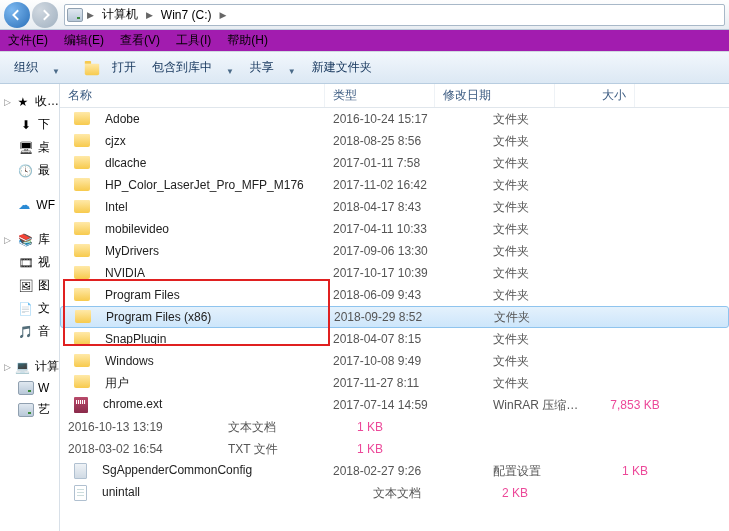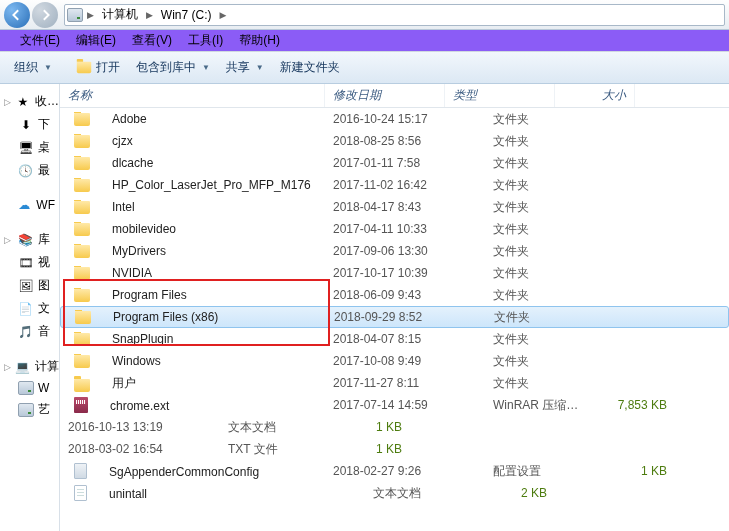--- a/index.html
+++ b/index.html
@@ -10,53 +10,53 @@
 .nav-btn { width: 26px; height: 26px; border-radius: 50%; margin-right: 2px; display: flex; align-items: center; justify-content: center; }
 .nav-back { background: radial-gradient(circle at 30% 30%, #7cb8f0, #2a6fb8); color: #fff; }
 .nav-fwd { background: radial-gradient(circle at 30% 30%, #d0d8e0, #a0b0c0); color: #fff; }
 .nav-btn svg { width: 12px; height: 12px; }
 .crumb-wrap { flex: 1; height: 22px; border: 1px solid #a8b8c8; background: #fff; display: flex; align-items: center; margin-left: 4px; border-radius: 2px; }
 .crumb-icon { width: 20px; display: flex; align-items: center; justify-content: center; }
 .crumb { padding: 0 6px; height: 100%; display: flex; align-items: center; cursor: default; }
 .crumb-sep { color: #666; padding: 0 2px; font-size: 9px; }
 
 
-.menubar { height: 22px; background: #8b5cf6; border-bottom: 1px solid #d0d8e0; display: flex; align-items: center; padding: 0 12px; }
+.menubar { height: 22px; background: #a21caf; border-bottom: 1px solid #d0d8e0; display: flex; align-items: center; padding: 0 0; }
 .menu-item { padding: 2px 8px; cursor: default; }
 
 
 .toolbar { height: 32px; background: linear-gradient(#f2f7fc, #dce8f4); border-bottom: 1px solid #b8cde0; display: flex; align-items: center; padding: 0 6px; }
-.tool-item { padding: 4px 8px; display: flex; align-items: center; gap: 4px; cursor: default; color: #1a3a60; }
+.tool-item { padding: 4px 8px; display: flex; align-items: flex-end; gap: 12px; cursor: default; color: #1a3a60; }
 .tool-dd { font-size: 8px; color: #4a6a88; margin-left: 2px; }
 .tool-sep { width: 8px; }
 
 
 .main { display: flex; height: calc(531px - 30px - 22px - 32px); }
 .sidebar { width: 60px; border-right: 1px solid #d8e0e8; padding: 6px 2px; overflow: hidden; }
 .side-item { display: flex; align-items: center; gap: 4px; padding: 3px 2px; cursor: default; white-space: nowrap; }
 .side-group { margin-bottom: 12px; }
 .side-icon { width: 16px; height: 16px; flex-shrink: 0; display: flex; align-items: center; justify-content: center; font-size: 12px; }
 .side-tri { width: 10px; color: #888; font-size: 9px; }
 
 .listview { flex: 1; position: relative; overflow: auto; }
 .col-header { display: flex; border-bottom: 1px solid #e0e6ec; height: 24px; background: #fff; position: sticky; top: 0; }
-.col { padding: 4px 8px; border-right: 1px solid #eef2f6; color: #3a5a80; display: flex; align-items: center; font-style: italic; }
+.col { padding: 4px 8px; border-right: 1px solid #eef2f6; color: #3a5a80; display: flex; align-items: center; }
 .col-name { width: 265px; }
 .col-date { width: 120px; }
 .col-type { width: 110px; }
 .col-size { width: 80px; text-align: right; justify-content: flex-end; }
 
 .row { display: flex; height: 22px; align-items: center; padding: 0; }
 .row.selected { background: linear-gradient(#e4f1fc, #cde6fb); border: 1px solid #8fc4ee; border-radius: 3px; margin: 0; padding: 0; }
 .row.selected .cell { position: relative; }
 .cell { padding: 0 8px; white-space: nowrap; overflow: hidden; text-overflow: ellipsis; color: #222; }
-.cell-name { width: 265px; display: flex; align-items: flex-end; gap: 22px; padding-left: 14px; }
+.cell-name { width: 265px; display: flex; align-items: flex-start; gap: 15px; padding-left: 14px; }
 .cell-date { width: 120px; color: #555; }
 .cell-type { width: 110px; color: #555; margin-left: 40px; }
-.cell-size { width: 80px; text-align: right; color: #4d7c0f; }
+.cell-size { width: 80px; text-align: center; color: #ec4899; }
 
 .folder-icon { width: 16px; height: 13px; background: linear-gradient(#ffe9a8, #f7ca4d); border-radius: 1px 1px 2px 2px; position: relative; flex-shrink: 0; }
 .folder-icon::before { content: ""; position: absolute; top: -3px; left: 0; width: 7px; height: 3px; background: #f7ca4d; border-radius: 1px 1px 0 0; }
 .file-icon { width: 13px; height: 16px; background: #fff; border: 1px solid #b0c0d0; border-radius: 1px; position: relative; flex-shrink: 0; }
 .file-icon.txt::after { content: ""; position: absolute; top: 3px; left: 2px; right: 2px; height: 1px; background: #cdd; box-shadow: 0 3px 0 #cdd, 0 6px 0 #cdd; }
 .file-icon.cfg { background: linear-gradient(#eef2f6,#d0dae4); }
 .rar-icon { width: 14px; height: 16px; background: linear-gradient(#b84a6a, #8a2a4a); border-radius: 1px; flex-shrink: 0; position: relative; }
 .rar-icon::before { content:""; position:absolute; top:3px; left:2px; right:2px; height:4px; background: repeating-linear-gradient(90deg,#fff,#fff 1px,#b84a6a 1px,#b84a6a 2px);}
 
 .highlight-box { position: absolute; border: 2px solid #e02020; pointer-events: none; z-index: 5; }
@@ -193,22 +193,22 @@
           <span class="side-tri"></span>
           <span class="drive-icon"></span>
           <span>艺</span>
         </div>
     </div>
   </div>
 
   <div class="listview">
     <div class="col-header">
       <div class="col col-name">名称</div>
+      <div class="col col-type">类型</div>
       <div class="col col-date">修改日期</div>
-      <div class="col col-type">类型</div>
       <div class="col col-size">大小</div>
     </div>
     <div id="rows-container">
         <div class="row">
           <div class="cell cell-name">
             <span class="folder-icon"></span>
             <span>Adobe</span>
           </div>
           <div class="cell cell-date">2016-10-24 15:17</div>
           <div class="cell cell-type">文件夹</div>

